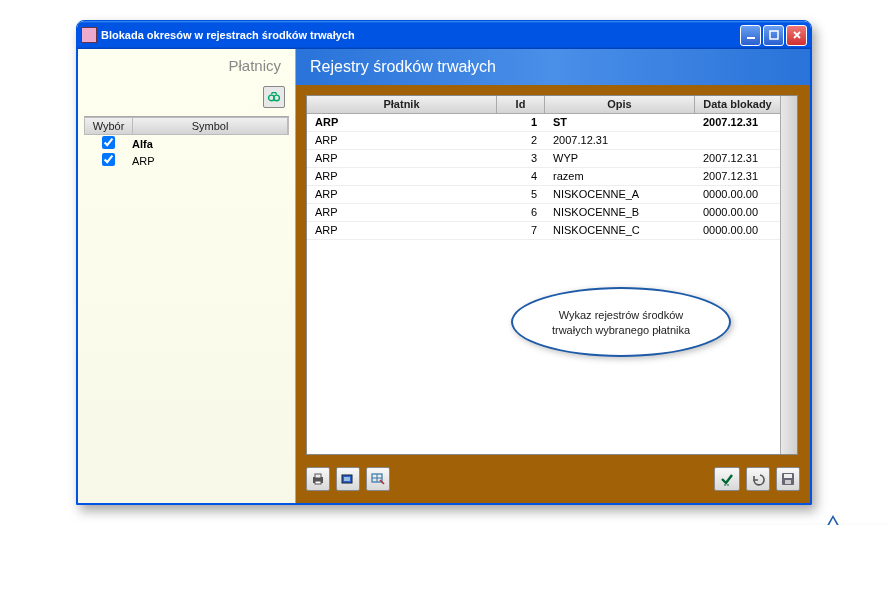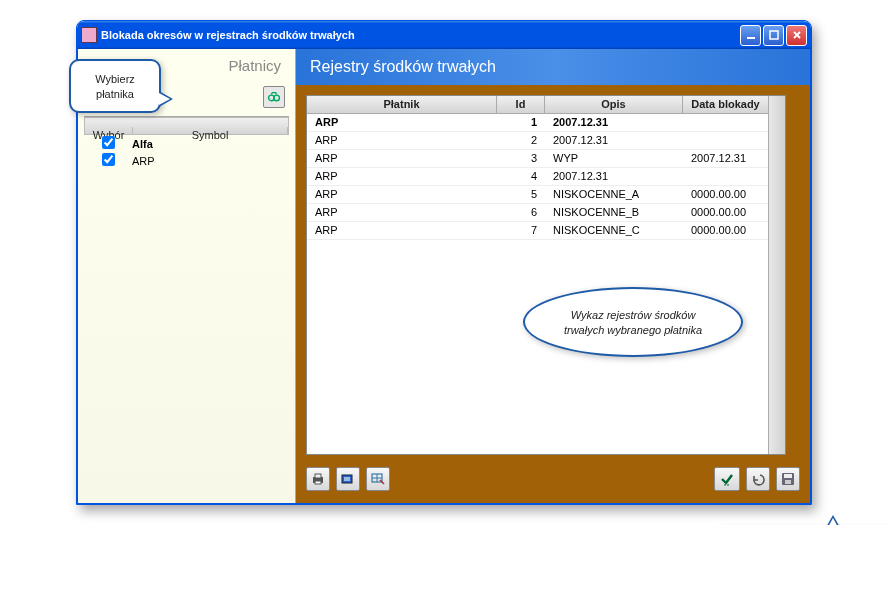--- a/index.html
+++ b/index.html
@@ -19,30 +19,30 @@
     .tool-btn { width: 22px; height: 22px; border: 1px solid #888; background: #e8e8e8; display: flex; align-items: center; justify-content: center; cursor: pointer; border-radius: 2px; }
     .tool-btn svg { width: 14px; height: 14px; }
     .filter-block { margin: 6px 8px 0 8px; }
     .filter-row { display: flex; align-items: center; padding: 2px 4px; }
     .filter-row input[type=radio] { margin-right: 4px; }
     .filter-row-tools { flex: 1; text-align: right; }
     .sm-btn { width: 18px; height: 18px; border: 1px solid #888; background: #dcdccc; display: inline-flex; align-items: center; justify-content: center; cursor: pointer; }
     .sm-btn svg { width: 12px; height: 12px; }
     .mini-table { border-top: 1px solid #aaa; margin: 4px 6px 0 6px; }
     .mini-thead { display: flex; background: linear-gradient(to bottom, #f0f0f0, #d4d4d4); border: 1px solid #bbb; height: 18px; }
-    .mini-th { padding: 2px 6px; border-right: 1px solid #bbb; color: #222; margin-top: 9px; }
+    .mini-th { padding: 2px 6px; border-right: 1px solid #bbb; color: #222; }
     .mini-th.col-wybor { width: 48px; text-align: center; }
     .mini-th.col-symbol { flex: 1; text-align: center; }
     .mini-tr { display: flex; height: 17px; align-items: center; }
     .mini-td-wybor { width: 48px; text-align: center; }
     .mini-td-symbol { flex: 1; }
     .mini-tr.bold .mini-td-symbol { font-weight: bold; }
     .main { flex: 1; background: #a16207; display: flex; flex-direction: column; }
     .main-hdr { padding: 8px 14px; color: #fff; font-size: 16px; font-family: Arial; background: linear-gradient(to right, #2973d9, #4a8fe8, #2973d9); height: 36px; display: flex; align-items: center; }
-    .reg-table-wrap { margin: 10px 24px 2px 10px; background: #fff; border: 1px solid #888; flex: 1; overflow: hidden; position: relative; }
+    .reg-table-wrap { margin: 10px 12px 2px 10px; background: #fff; border: 1px solid #888; flex: 1; overflow: hidden; position: relative; }
     .reg-table-wrap::after { content:""; position:absolute; top:0; right:0; bottom:0; width:16px; background:linear-gradient(to right,#e8e8e8,#d0d0d0); border-left:1px solid #aaa; }
     .reg-thead { display: flex; background: linear-gradient(to bottom, #f0f0f0, #d4d4d4); border-bottom: 1px solid #aaa; height: 18px; margin-right:16px; }
     .reg-th { padding: 2px 8px; border-right: 1px solid #aaa; font-weight: bold; text-align: center; color: #222; }
     .reg-th.c-plat { width: 190px; }
     .reg-th.c-id { width: 48px; }
     .reg-th.c-opis { flex: 1; }
     .reg-th.c-data { width: 86px; }
     .reg-tr { display: flex; height: 18px; border-bottom: 1px solid #eee; margin-right:16px; }
     .reg-td { padding: 2px 8px; }
     .reg-td.c-plat { width: 190px; }
@@ -55,21 +55,21 @@
     .bottom-toolbar .tb-right { display: flex; gap: 6px; margin-left: auto; }
     .tb-btn { width: 24px; height: 24px; border: 1px solid #888; background: linear-gradient(to bottom, #f8f8f8, #d8d8d8); display: flex; align-items: center; justify-content: center; cursor: pointer; border-radius: 2px; }
     .tb-btn svg { width: 16px; height: 16px; }
     .tb-btn.confirm { width: 26px; }
     .callout { position: absolute; background: #fff; border: 2px solid #1d5aa8; border-radius: 10px; padding: 10px 14px; text-align: center; font-size: 13px; color: #222; box-shadow: 2px 2px 6px rgba(0,0,0,0.25); z-index: 5; }
     .callout.oval { border-radius: 50% / 50%; padding: 18px 26px; }
     .callout .pointer { position: absolute; width: 0; height: 0; }
     .callout-1 { top: 38px; left: -8px; width: 92px; }
     .callout-1 .pointer { right: -14px; top: 30px; border-top: 8px solid transparent; border-bottom: 8px solid transparent; border-left: 14px solid #1d5aa8; }
     .callout-1 .pointer::after { content:""; position:absolute; left:-14px; top:-6px; border-top:6px solid transparent; border-bottom:6px solid transparent; border-left:11px solid #fff; }
-    .callout-2 { top: 266px; left: 446px; width: 220px; font-style: italic; }
+    .callout-2 { top: 266px; left: 434px; width: 220px; }
     .callout-3 { top: 506px; left: 636px; width: 208px; }
     .callout-3 .pointer { top: -14px; left: 110px; border-left: 8px solid transparent; border-right: 8px solid transparent; border-bottom: 14px solid #1d5aa8; }
     .callout-3 .pointer::after { content:""; position:absolute; left:-6px; top:3px; border-left:6px solid transparent; border-right:6px solid transparent; border-bottom:11px solid #fff; }
   </style>
 </head>
 <body>
 
 <div class="window">
   <div class="titlebar">
     <span class="title-icon"></span>
@@ -127,36 +127,38 @@
         <div class="reg-thead">
           <div class="reg-th c-plat">Płatnik</div>
           <div class="reg-th c-id">Id</div>
           <div class="reg-th c-opis">Opis</div>
           <div class="reg-th c-data">Data blokady</div>
         </div>
         <div id="reg-tbody">
             <div class="reg-tr selected">
               <div class="reg-td c-plat">ARP</div>
               <div class="reg-td c-id">1</div>
+              <div class="reg-td c-opis">ST</div>
               <div class="reg-td c-data">2007.12.31</div>
             </div>
             <div class="reg-tr">
               <div class="reg-td c-plat">ARP</div>
               <div class="reg-td c-id">2</div>
               <div class="reg-td c-data">2007.12.31</div>
             </div>
             <div class="reg-tr">
               <div class="reg-td c-plat">ARP</div>
               <div class="reg-td c-id">3</div>
               <div class="reg-td c-opis">WYP</div>
               <div class="reg-td c-data">2007.12.31</div>
             </div>
             <div class="reg-tr">
               <div class="reg-td c-plat">ARP</div>
               <div class="reg-td c-id">4</div>
+              <div class="reg-td c-opis">razem</div>
               <div class="reg-td c-data">2007.12.31</div>
             </div>
             <div class="reg-tr">
               <div class="reg-td c-plat">ARP</div>
               <div class="reg-td c-id">5</div>
               <div class="reg-td c-opis">NISKOCENNE_A</div>
               <div class="reg-td c-data">0000.00.00</div>
             </div>
             <div class="reg-tr">
               <div class="reg-td c-plat">ARP</div>
@@ -213,24 +215,20 @@
                 <rect x="2" y="2" width="12" height="12" fill="#667" rx="1"></rect>
                 <rect x="4" y="3" width="8" height="4" fill="#eee"></rect>
                 <rect x="5" y="9" width="6" height="4" fill="#ccc"></rect>
               </svg>
             </div>
         </div>
       </div>
     </div>
   </div>
 
-  <div class="callout callout-1">
-    <span>Wybierz płatnika</span>
-    <span class="pointer"></span>
-  </div>
   <div class="callout oval callout-2">
     <span>Wykaz rejestrów środków trwałych wybranego płatnika</span>
   </div>
   <div class="callout callout-3">
     <span class="pointer"></span>
     <span>Kliknij, aby wypełnić daty blokady rejestrów</span>
   </div>
 </div>
 
 </body></html>

